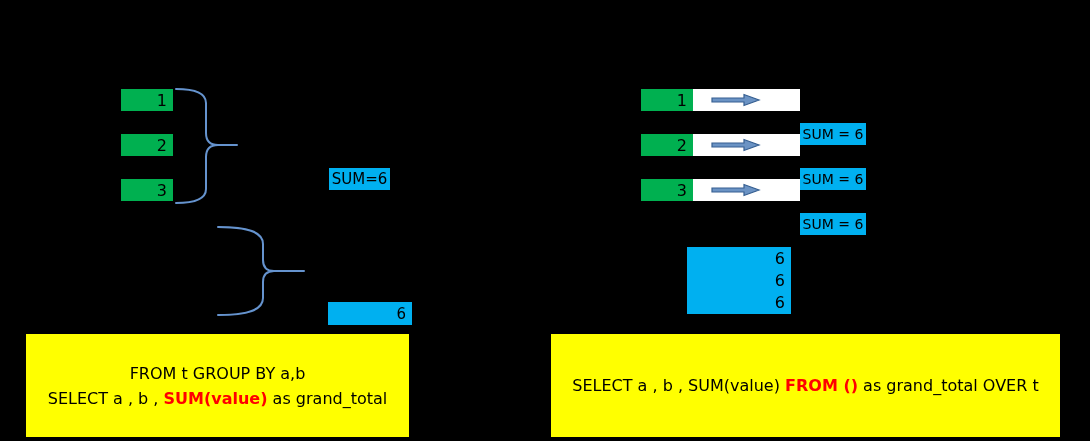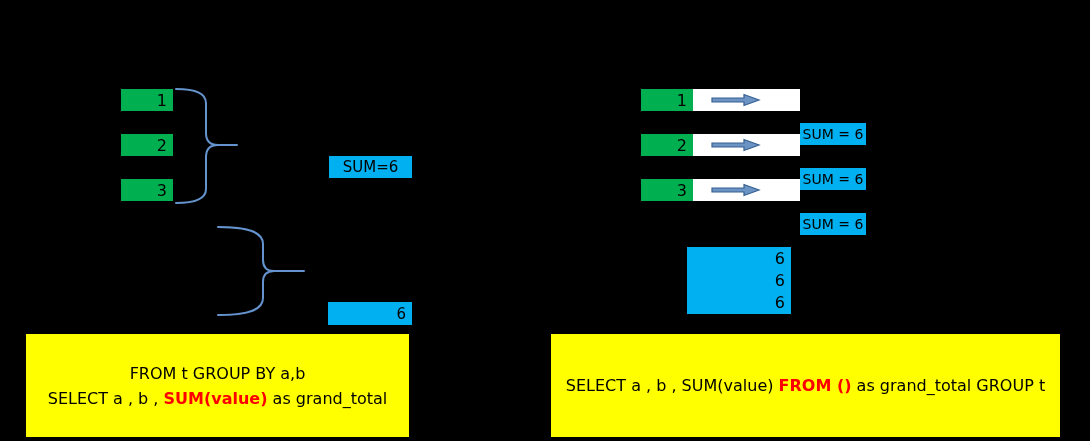--- a/index.html
+++ b/index.html
@@ -74,21 +74,21 @@
     <span>2</span>
   </div>
   <div class="abs gbox" style="left:121px; top:179px; width:52px; height:22px;">
     <span>3</span>
   </div>
 
   <svg class="abs brace-svg" style="left:173px; top:87px;" width="68" height="118" viewBox="0 0 68 118">
     <path d="M3 2 C22 2 33 6 33 16 L33 46 C33 53 36 58 45 58 L64 58 M45 58 C36 58 33 63 33 70 L33 102 C33 112 22 116 3 116" fill="none" stroke="#6593CE" stroke-width="2" stroke-linecap="round"></path>
   </svg>
 
-  <div class="abs bluebox center" style="left:329px; top:122px; width:83px; height:22px;">
+  <div class="abs bluebox center" style="left:329px; top:134px; width:61px; height:22px;">
     <span>SUM=6</span>
   </div>
 
   <svg class="abs brace-svg" style="left:212px; top:224px;" width="94" height="94" viewBox="0 0 94 94">
     <path d="M6 3 C36 3 51 8 51 20 L51 36 C51 42 54 47 62 47 L92 47 M62 47 C54 47 51 52 51 58 L51 74 C51 86 36 91 6 91" fill="none" stroke="#6593CE" stroke-width="2" stroke-linecap="round"></path>
   </svg>
 
   <div class="abs bluebox right" style="left:328px; top:268px; width:84px; height:23px;">
     <span>6</span>
   </div>
@@ -137,17 +137,17 @@
   </div>
 
   <div class="abs bigblue" style="left:687px; top:247px; width:104px; height:67px;">
     <div>6</div>
     <div>6</div>
     <div>6</div>
   </div>
 
   <div class="abs yellowbox" style="left:551px; top:334px; width:509px; height:103px;">
     <div>
-      <span>SELECT a , b , SUM(value) </span><span class="red-bold">FROM ()</span><span>  as grand_total GROUP t</span>
+      <span>SELECT a , b , SUM(value) </span><span class="red-bold">FROM ()</span><span>  as grand_total OVER t</span>
     </div>
   </div>
 
 </div>
 
 </body></html>

